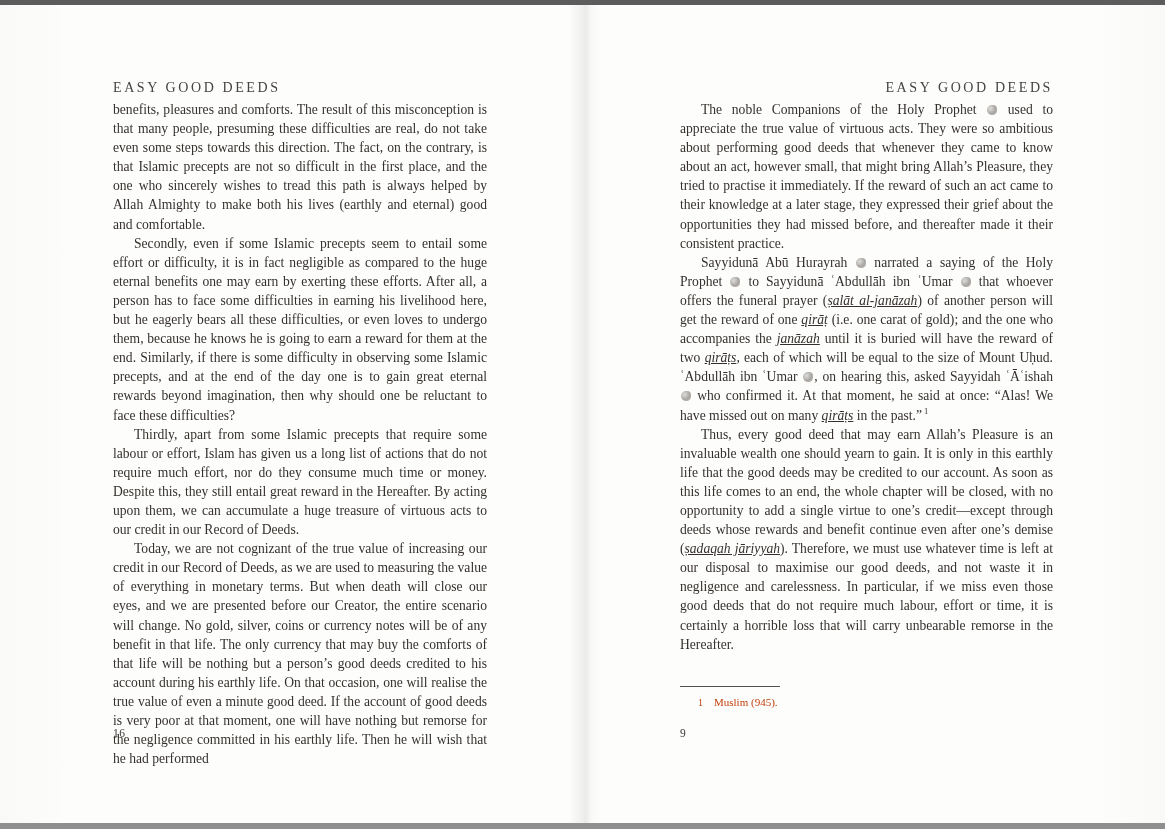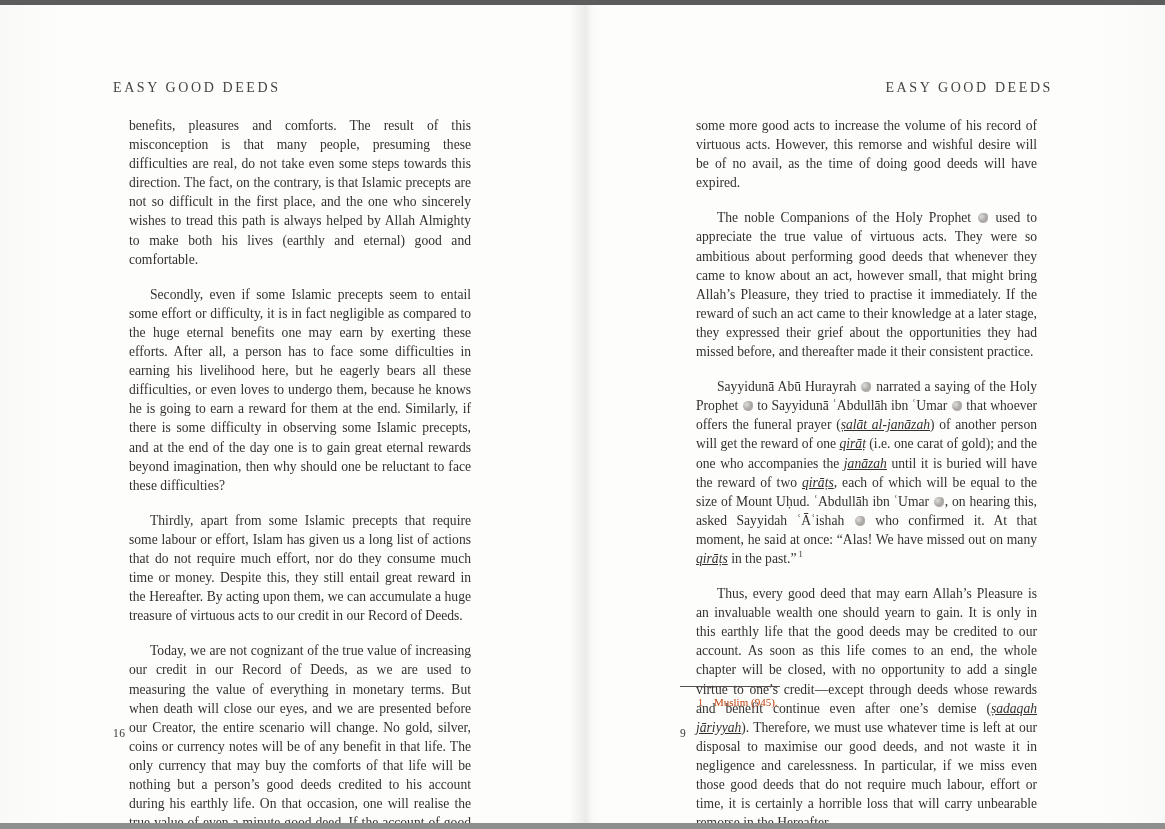--- a/index.html
+++ b/index.html
@@ -36,21 +36,21 @@
   }
   .running-head.left  { left: 113px; width: 374px; text-align: left; }
   .running-head.right { left: 680px; width: 373px; text-align: right; }
   .page-body {
     position: absolute; top: 100px;
     font-size: 13.6px; line-height: 19.1px;
     color: #35302d;
   }
   .page-body.left  { left: 113px; width: 374px; }
   .page-body.right { left: 680px; width: 373px; }
-  p.para { margin: 16px; text-align: justify; text-justify: inter-word; }
+  p.para { margin: 0; text-align: justify; text-justify: inter-word; }
   p.para.indent { text-indent: 21px; }
   em { font-style: italic; text-decoration: underline; }
   .honorific {
     display: inline-block;
     width: 10px; height: 10px;
     margin: 0 1px;
     border-radius: 55% 45% 50% 60%;
     background: radial-gradient(circle at 35% 35%, #cfcdca 10%, #9a9692 55%, #b5b2ae 100%);
     opacity: 0.85;
     vertical-align: -1px;
@@ -92,21 +92,20 @@
 <div class="running-head left">EASY GOOD DEEDS</div>
 <div class="running-head right">EASY GOOD DEEDS</div>
 
 <div class="page-body left">
     <p class="para">benefits, pleasures and comforts. The result of this misconception is that many people, presuming these difficulties are real, do not take even some steps towards this direction. The fact, on the contrary, is that Islamic precepts are not so difficult in the first place, and the one who sincerely wishes to tread this path is always helped by Allah Almighty to make both his lives (earthly and eternal) good and comfortable.</p>
     <p class="para indent">Secondly, even if some Islamic precepts seem to entail some effort or difficulty, it is in fact negligible as compared to the huge eternal benefits one may earn by exerting these efforts. After all, a person has to face some difficulties in earning his livelihood here, but he eagerly bears all these difficulties, or even loves to undergo them, because he knows he is going to earn a reward for them at the end. Similarly, if there is some difficulty in observing some Islamic precepts, and at the end of the day one is to gain great eternal rewards beyond imagination, then why should one be reluctant to face these difficulties?</p>
     <p class="para indent">Thirdly, apart from some Islamic precepts that require some labour or effort, Islam has given us a long list of actions that do not require much effort, nor do they consume much time or money. Despite this, they still entail great reward in the Hereafter. By acting upon them, we can accumulate a huge treasure of virtuous acts to our credit in our Record of Deeds.</p>
     <p class="para indent">Today, we are not cognizant of the true value of increasing our credit in our Record of Deeds, as we are used to measuring the value of everything in monetary terms. But when death will close our eyes, and we are presented before our Creator, the entire scenario will change. No gold, silver, coins or currency notes will be of any benefit in that life. The only currency that may buy the comforts of that life will be nothing but a person’s good deeds credited to his account during his earthly life. On that occasion, one will realise the true value of even a minute good deed. If the account of good deeds is very poor at that moment, one will have nothing but remorse for the negligence committed in his earthly life. Then he will wish that he had performed</p>
   </div>
 <div class="page-body right">
-    <p class="para">some more good acts to increase the volume of his record of virtuous acts. However, this remorse and wishful desire will be of no avail, as the time of doing good deeds will have expired.</p>
     <p class="para indent">The noble Companions of the Holy Prophet <span class="honorific"></span> used to appreciate the true value of virtuous acts. They were so ambitious about performing good deeds that whenever they came to know about an act, however small, that might bring Allah’s Pleasure, they tried to practise it immediately. If the reward of such an act came to their knowledge at a later stage, they expressed their grief about the opportunities they had missed before, and thereafter made it their consistent practice.</p>
     <p class="para indent">Sayyidunā Abū Hurayrah <span class="honorific"></span> narrated a saying of the Holy Prophet <span class="honorific"></span> to Sayyidunā ʿAbdullāh ibn ʿUmar <span class="honorific"></span> that whoever offers the funeral prayer (<em>ṣalāt al-janāzah</em>) of another person will get the reward of one <em>qirāṭ</em> (i.e. one carat of gold); and the one who accompanies the <em>janāzah</em> until it is buried will have the reward of two <em>qirāṭs</em>, each of which will be equal to the size of Mount Uḥud. ʿAbdullāh ibn ʿUmar <span class="honorific"></span>, on hearing this, asked Sayyidah ʿĀʿishah <span class="honorific"></span> who confirmed it. At that moment, he said at once: “Alas! We have missed out on many <em>qirāṭs</em> in the past.”<sup class="fnref">1</sup></p>
     <p class="para indent">Thus, every good deed that may earn Allah’s Pleasure is an invaluable wealth one should yearn to gain. It is only in this earthly life that the good deeds may be credited to our account. As soon as this life comes to an end, the whole chapter will be closed, with no opportunity to add a single virtue to one’s credit—except through deeds whose rewards and benefit continue even after one’s demise (<em>ṣadaqah jāriyyah</em>). Therefore, we must use whatever time is left at our disposal to maximise our good deeds, and not waste it in negligence and carelessness. In particular, if we miss even those good deeds that do not require much labour, effort or time, it is certainly a horrible loss that will carry unbearable remorse in the Hereafter.</p>
   </div>
 
 <div class="footnote-block">
   <div class="footnote-rule"></div>
   <div class="footnote-line">
     <span class="fn-marker">1</span><span>Muslim (945).</span>
   </div>

